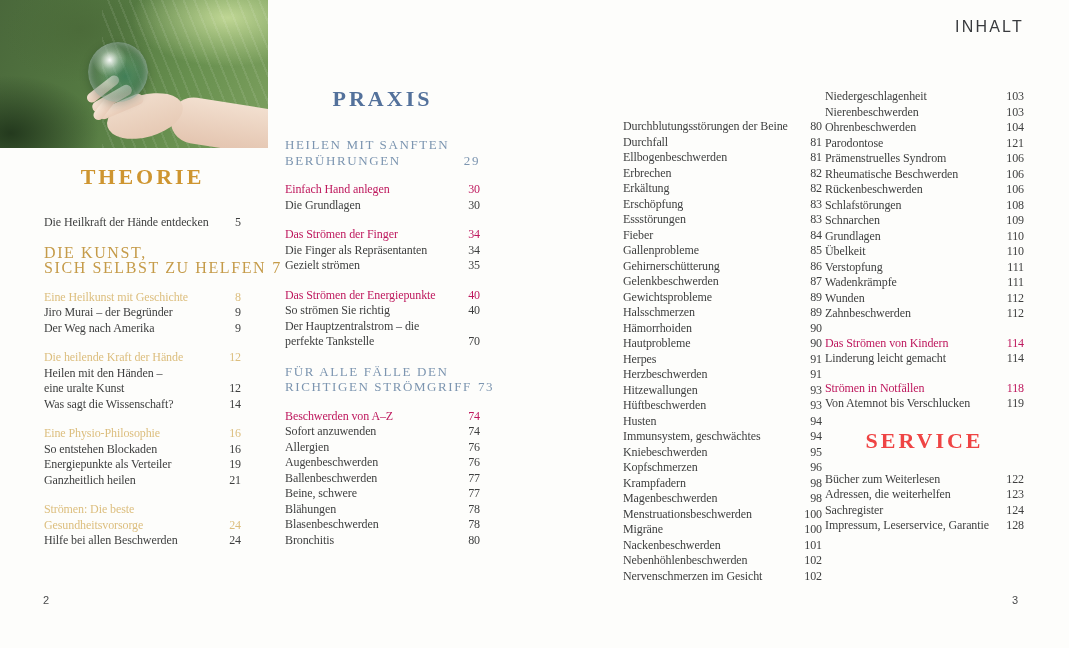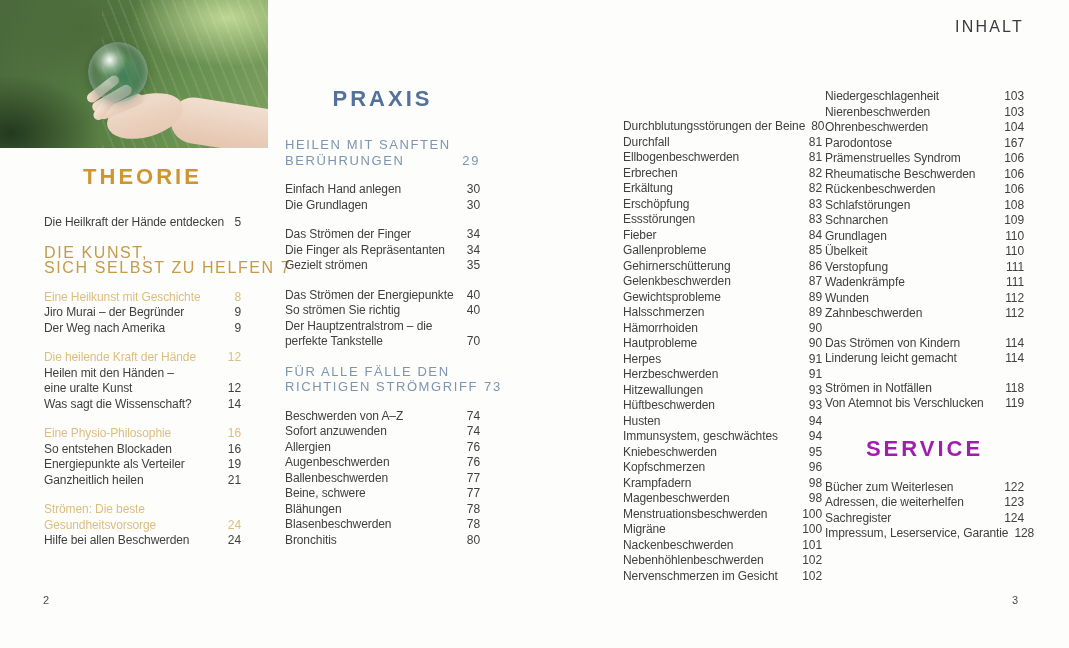--- a/index.html
+++ b/index.html
@@ -38,48 +38,48 @@
   .bubble {
     position:absolute; left:88px; top:42px; width:60px; height:60px; border-radius:50%;
     background:
       radial-gradient(circle at 36% 30%, rgba(255,255,255,.95) 0%, rgba(235,248,240,.35) 16%, rgba(255,255,255,0) 30%),
       radial-gradient(circle at 62% 58%, rgba(34,110,82,.55) 0%, rgba(34,110,82,0) 55%),
       radial-gradient(circle at 50% 50%, rgba(150,200,165,.25) 35%, rgba(52,96,70,.5) 70%, rgba(214,238,222,.65) 88%, rgba(255,255,255,.8) 100%);
     box-shadow: inset 0 0 8px rgba(255,255,255,.55), 0 3px 8px rgba(10,30,15,.25);
   }
 
   
-  .col { position:absolute; }
+  .col { position:absolute;font-family:Liberation Serif, serif; }
   .col-theorie { left:44px;  top:163px; width:197px; }
   .col-praxis  { left:285px; top:85px;  width:195px; }
   .col-az1     { left:623px; top:89px;  width:199px;margin-top:30px; }
   .col-az2     { left:825px; top:89px;  width:199px; }
 
   .big-title {
     font-size:22px; font-weight:bold; letter-spacing:3px;
     text-align:center; line-height:28px; margin-bottom:24px;
   }
   .title-gold { color:#ce9530; }
   .title-blue { color:#53719b; }
-  .title-dark { color:#a21caf; margin-top:22px; margin-bottom:16px; line-height:30px; }
+  .title-dark { color:#ef4444; margin-top:14px; margin-bottom:16px; line-height:30px; }
 
   .row {
     display:flex; justify-content:space-between; align-items:baseline;
     font-size:12px; line-height:15.5px; height:15.5px;
     letter-spacing:-0.1px; white-space:nowrap;
   }
   .row .t { overflow:visible; }
   .row .p { padding-left:6px; }
   .row.gap { margin-top:14px; }
 
   .b        { color:#3e3f3f; }
   .s-gold   { color:#c59b49; letter-spacing:1.6px; font-size:16px; }
   .sub-gold { color:#dcbe7e; }
   .s-blue   { color:#7c95b0; letter-spacing:1.6px; font-size:13px; }
-  .sub-blue { color:#404040; }
+  .sub-blue { color:#be185d; }
 
   
   .inhalt {
     position:absolute; top:18px; right:45px;
     font-size:16px; letter-spacing:2.2px; color:#393b3e;
   }
   .folio { position:absolute; font-size:11px; color:#4a4b4c; }
   .folio-left  { left:43px;  top:594px; }
   .folio-right { left:1012px; top:594px; }
 </style>
@@ -403,21 +403,21 @@
         <div class="row b">
           <span class="t">Nierenbeschwerden</span>
           <span class="p">103</span>
         </div>
         <div class="row b">
           <span class="t">Ohrenbeschwerden</span>
           <span class="p">104</span>
         </div>
         <div class="row b">
           <span class="t">Parodontose</span>
-          <span class="p">167</span>
+          <span class="p">121</span>
         </div>
         <div class="row b">
           <span class="t">Prämenstruelles Syndrom</span>
           <span class="p">106</span>
         </div>
         <div class="row b">
           <span class="t">Rheumatische Beschwerden</span>
           <span class="p">106</span>
         </div>
         <div class="row b">

